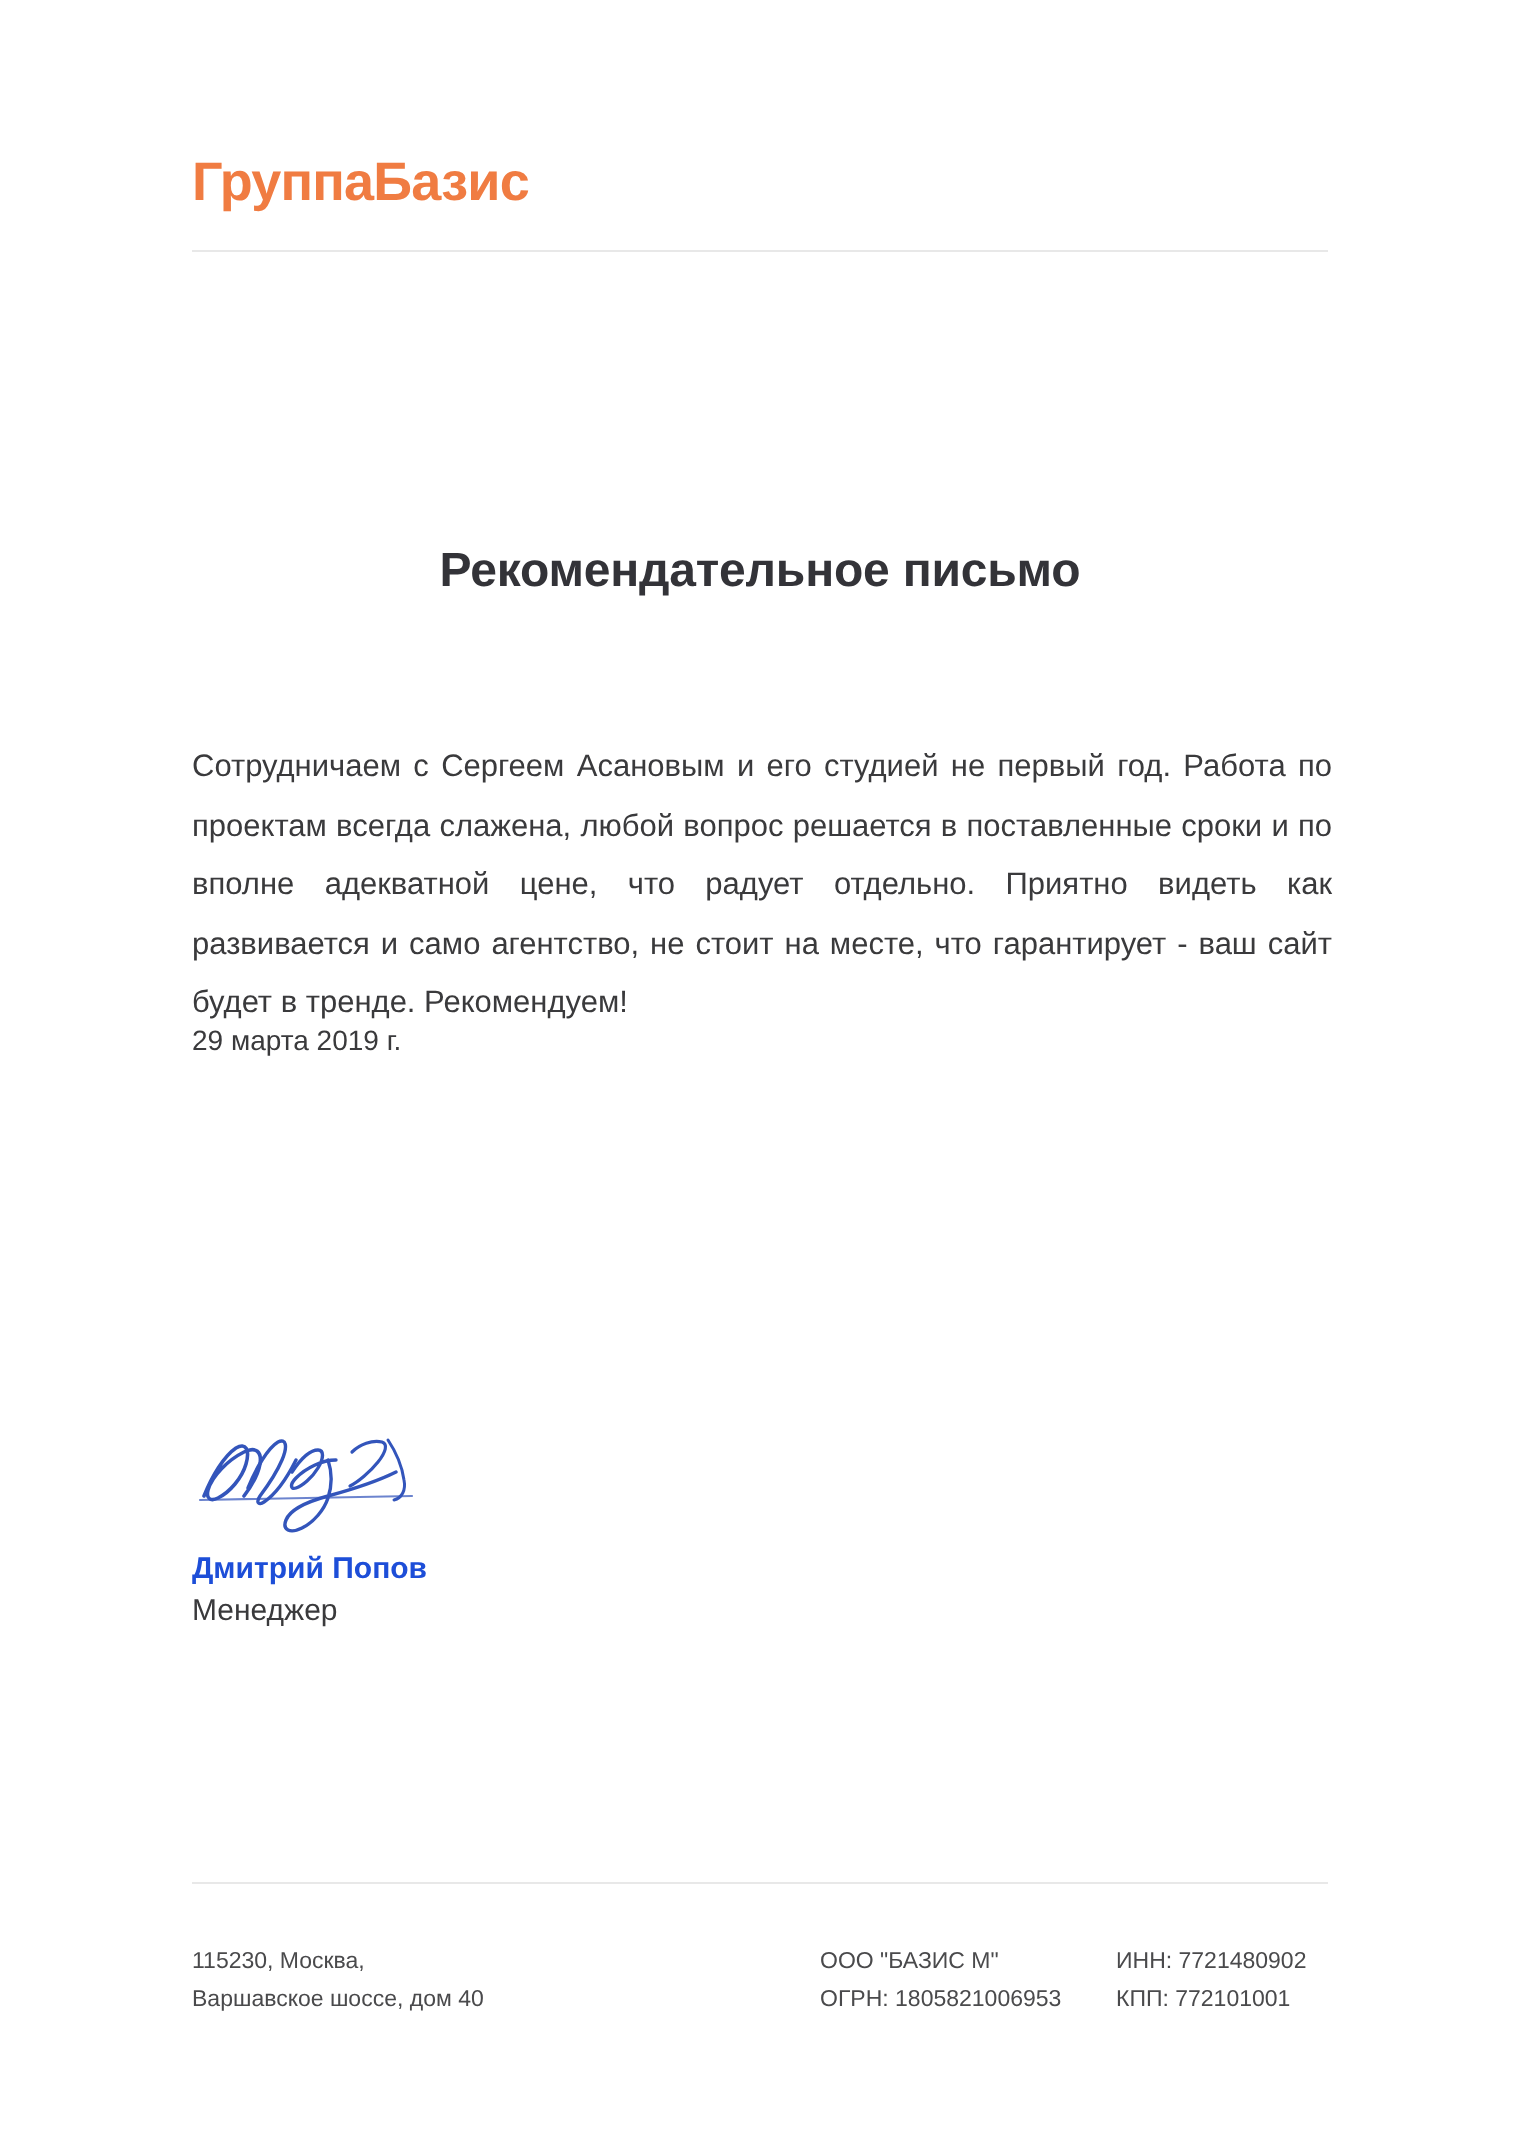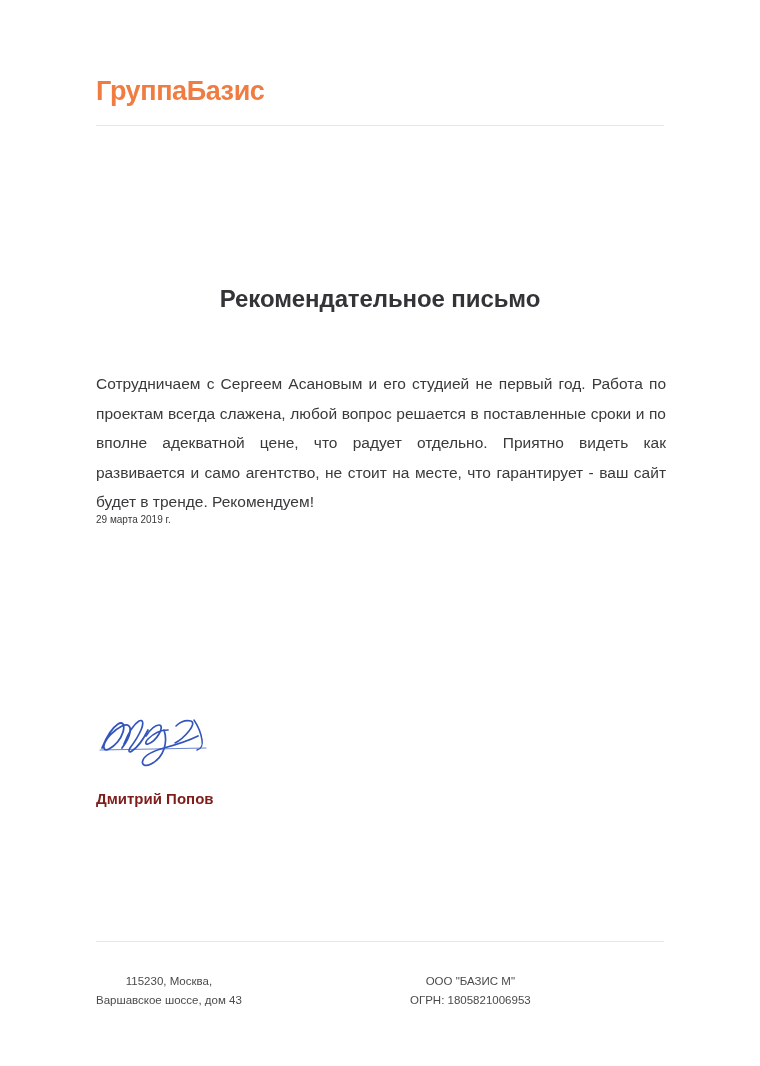--- a/index.html
+++ b/index.html
@@ -51,21 +51,20 @@
     position: absolute;
     left: 96px;
     width: 568px;
     top: 271px;
     text-align: center;
     font-size: 24px;
     font-weight: 700;
     color: #333338;
     letter-spacing: -0.1px;
     line-height: 30px;
-    margin-top: 13px;
   }
 
   
   .body-text {
     position: absolute;
     left: 96px;
     top: 337px;
     width: 570px;
     font-size: 15.5px;
     line-height: 29.5px;
@@ -73,21 +72,21 @@
     text-align: justify;
     text-justify: inter-word;
     margin-top: 32px;
   }
   .body-text p { margin: 0; }
 
   .date-line {
     position: absolute;
     left: 96px;
     top: 508px;
-    font-size: 10px;
+    font-size: 14px;
     line-height: 24px;
     color: #3a3a3c;
     text-align: right;
   }
 
   
   .signature-block {
     position: absolute;
     left: 96px;
     top: 714px;
@@ -99,24 +98,24 @@
     height: 56px;
     margin-left: 2px;
   }
   .signature-mark svg {
     display: block;
     width: 130px;
     height: 56px;
     overflow: visible;
   }
   .signer-name {
-    margin-top: 18px;
+    margin-top: 4px;
     font-size: 15px;
     font-weight: 700;
-    color: #7f1d1d;
+    color: #1d4ed8;
     line-height: 21px;
   }
   .signer-role {
     font-size: 15px;
     font-weight: 400;
     color: #3a3a3c;
     line-height: 21px;
   }
 
   
@@ -132,21 +131,21 @@
     top: 0;
     font-size: 11.5px;
     line-height: 19px;
     color: #4a4a4c;
     white-space: nowrap;
   }
   .footer-col-1 { left: 0px; }
   .footer-col-2 { left: 166px; }
   .footer-col-3 { left: 314px; }
   .footer-col-4 { left: 462px; }
-  .footer-col div { white-space: nowrap; text-align: center; }
+  .footer-col div { white-space: nowrap; }
 </style>
 </head>
 <body>
 
 <div class="page">
 
   <div class="logo">ГруппаБазис</div>
 
   <div class="rule rule-header"></div>
 
@@ -166,28 +165,33 @@
           <path d="M26 30 C30 20, 36 10, 41 7 C45 5, 46 9, 43 16 C40 23, 35 30, 32 34 C30 37, 31 39, 34 37 C40 33, 46 24, 50 16" stroke-width="1.7"></path>
           <path d="M48 22 C52 16, 57 11, 61 11 C64 11, 64 15, 61 20 C58 25, 53 29, 50 30 C47 31, 47 28, 50 25 C55 20, 63 16, 70 16" stroke-width="1.7"></path>
           <path d="M66 16 C68 22, 68 29, 66 35 C64 41, 59 47, 53 50 C47 53, 43 51, 45 46 C47 41, 55 37, 66 34 C77 31, 90 27, 100 22" stroke-width="1.7"></path>
           <path d="M78 12 C82 8, 88 6, 93 7 C96 8, 95 12, 91 17 C87 22, 81 27, 77 29" stroke-width="1.6"></path>
           <path d="M96 6 C100 12, 103 19, 104 26 C105 31, 103 35, 99 36" stroke-width="1.5"></path>
           <path d="M2 36 L108 34" stroke-width="1.1" stroke-opacity="0.72"></path>
         </g>
       </svg>
     </div>
     <div class="signer-name">Дмитрий Попов</div>
+    <div class="signer-role">Менеджер</div>
   </div>
 
   <div class="rule rule-footer"></div>
 
   <div class="footer">
     <div class="footer-col footer-col-1">
       <div>115230, Москва,</div>
-      <div>Варшавское шоссе, дом 43</div>
+      <div>Варшавское шоссе, дом 40</div>
     </div>
     <div class="footer-col footer-col-3">
       <div>ООО "БАЗИС М"</div>
       <div>ОГРН: 1805821006953</div>
+    </div>
+    <div class="footer-col footer-col-4">
+      <div>ИНН: 7721480902</div>
+      <div>КПП: 772101001</div>
     </div>
   </div>
 
 </div>
 
 </body></html>

